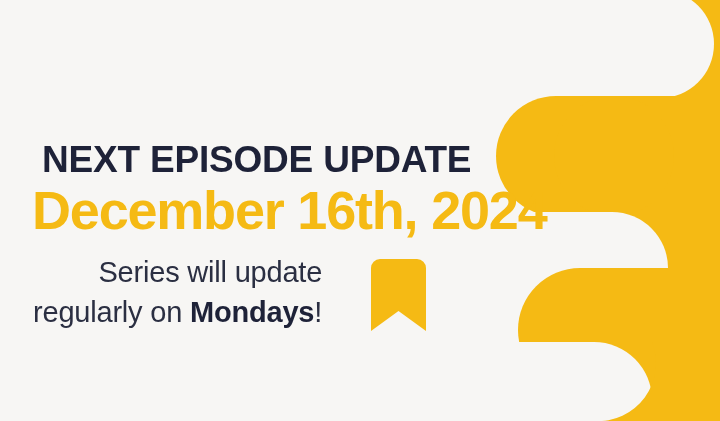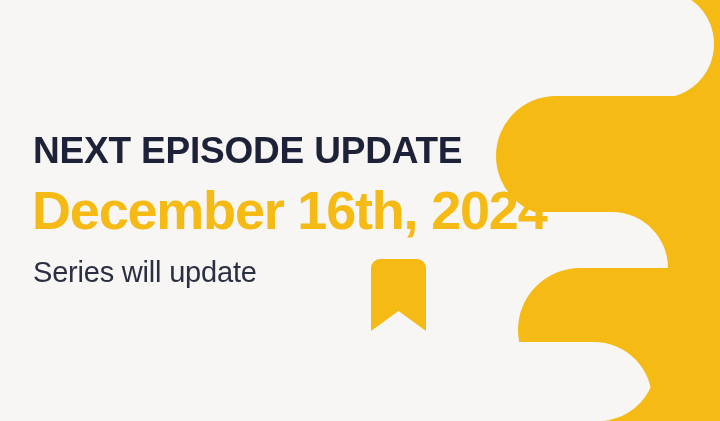--- a/index.html
+++ b/index.html
@@ -26,21 +26,21 @@
     left: 33px;
     top: 0;
     width: 470px;
     height: 421px;
   }
 
   .headline {
     position: absolute;
     left: 0;
     top: 131px;
-    margin: 0;
+    margin: 9px;
     color: #1e2238;
     font-family: "Liberation Sans", sans-serif;
     font-weight: bold;
     font-size: 37px;
     line-height: 40px;
     letter-spacing: -0.2px;
     white-space: nowrap;
   }
 
   .date-line {
@@ -123,20 +123,21 @@
   </svg>
 
   <div id="content">
 
     <h1 class="headline" style="color: rgb(30, 34, 56);">NEXT EPISODE UPDATE</h1>
 
     <div class="date-line" style="color: rgb(245, 186, 20);">December 16th, 2024</div>
 
     <div class="subtitle" style="color: rgb(43, 47, 66); text-align: right;">
       <span class="line">Series will update</span>
+      <span class="line"><span>regularly on </span><span class="emphasis" style="color: rgb(30, 34, 56);">Mondays</span><span>!</span></span>
     </div>
 
   </div>
 
   <div id="bookmark-icon">
     <svg viewBox="0 0 55 72" xmlns="http://www.w3.org/2000/svg">
       <path d="M 0 9
                A 9 9 0 0 1 9 0
                L 46 0
                A 9 9 0 0 1 55 9

